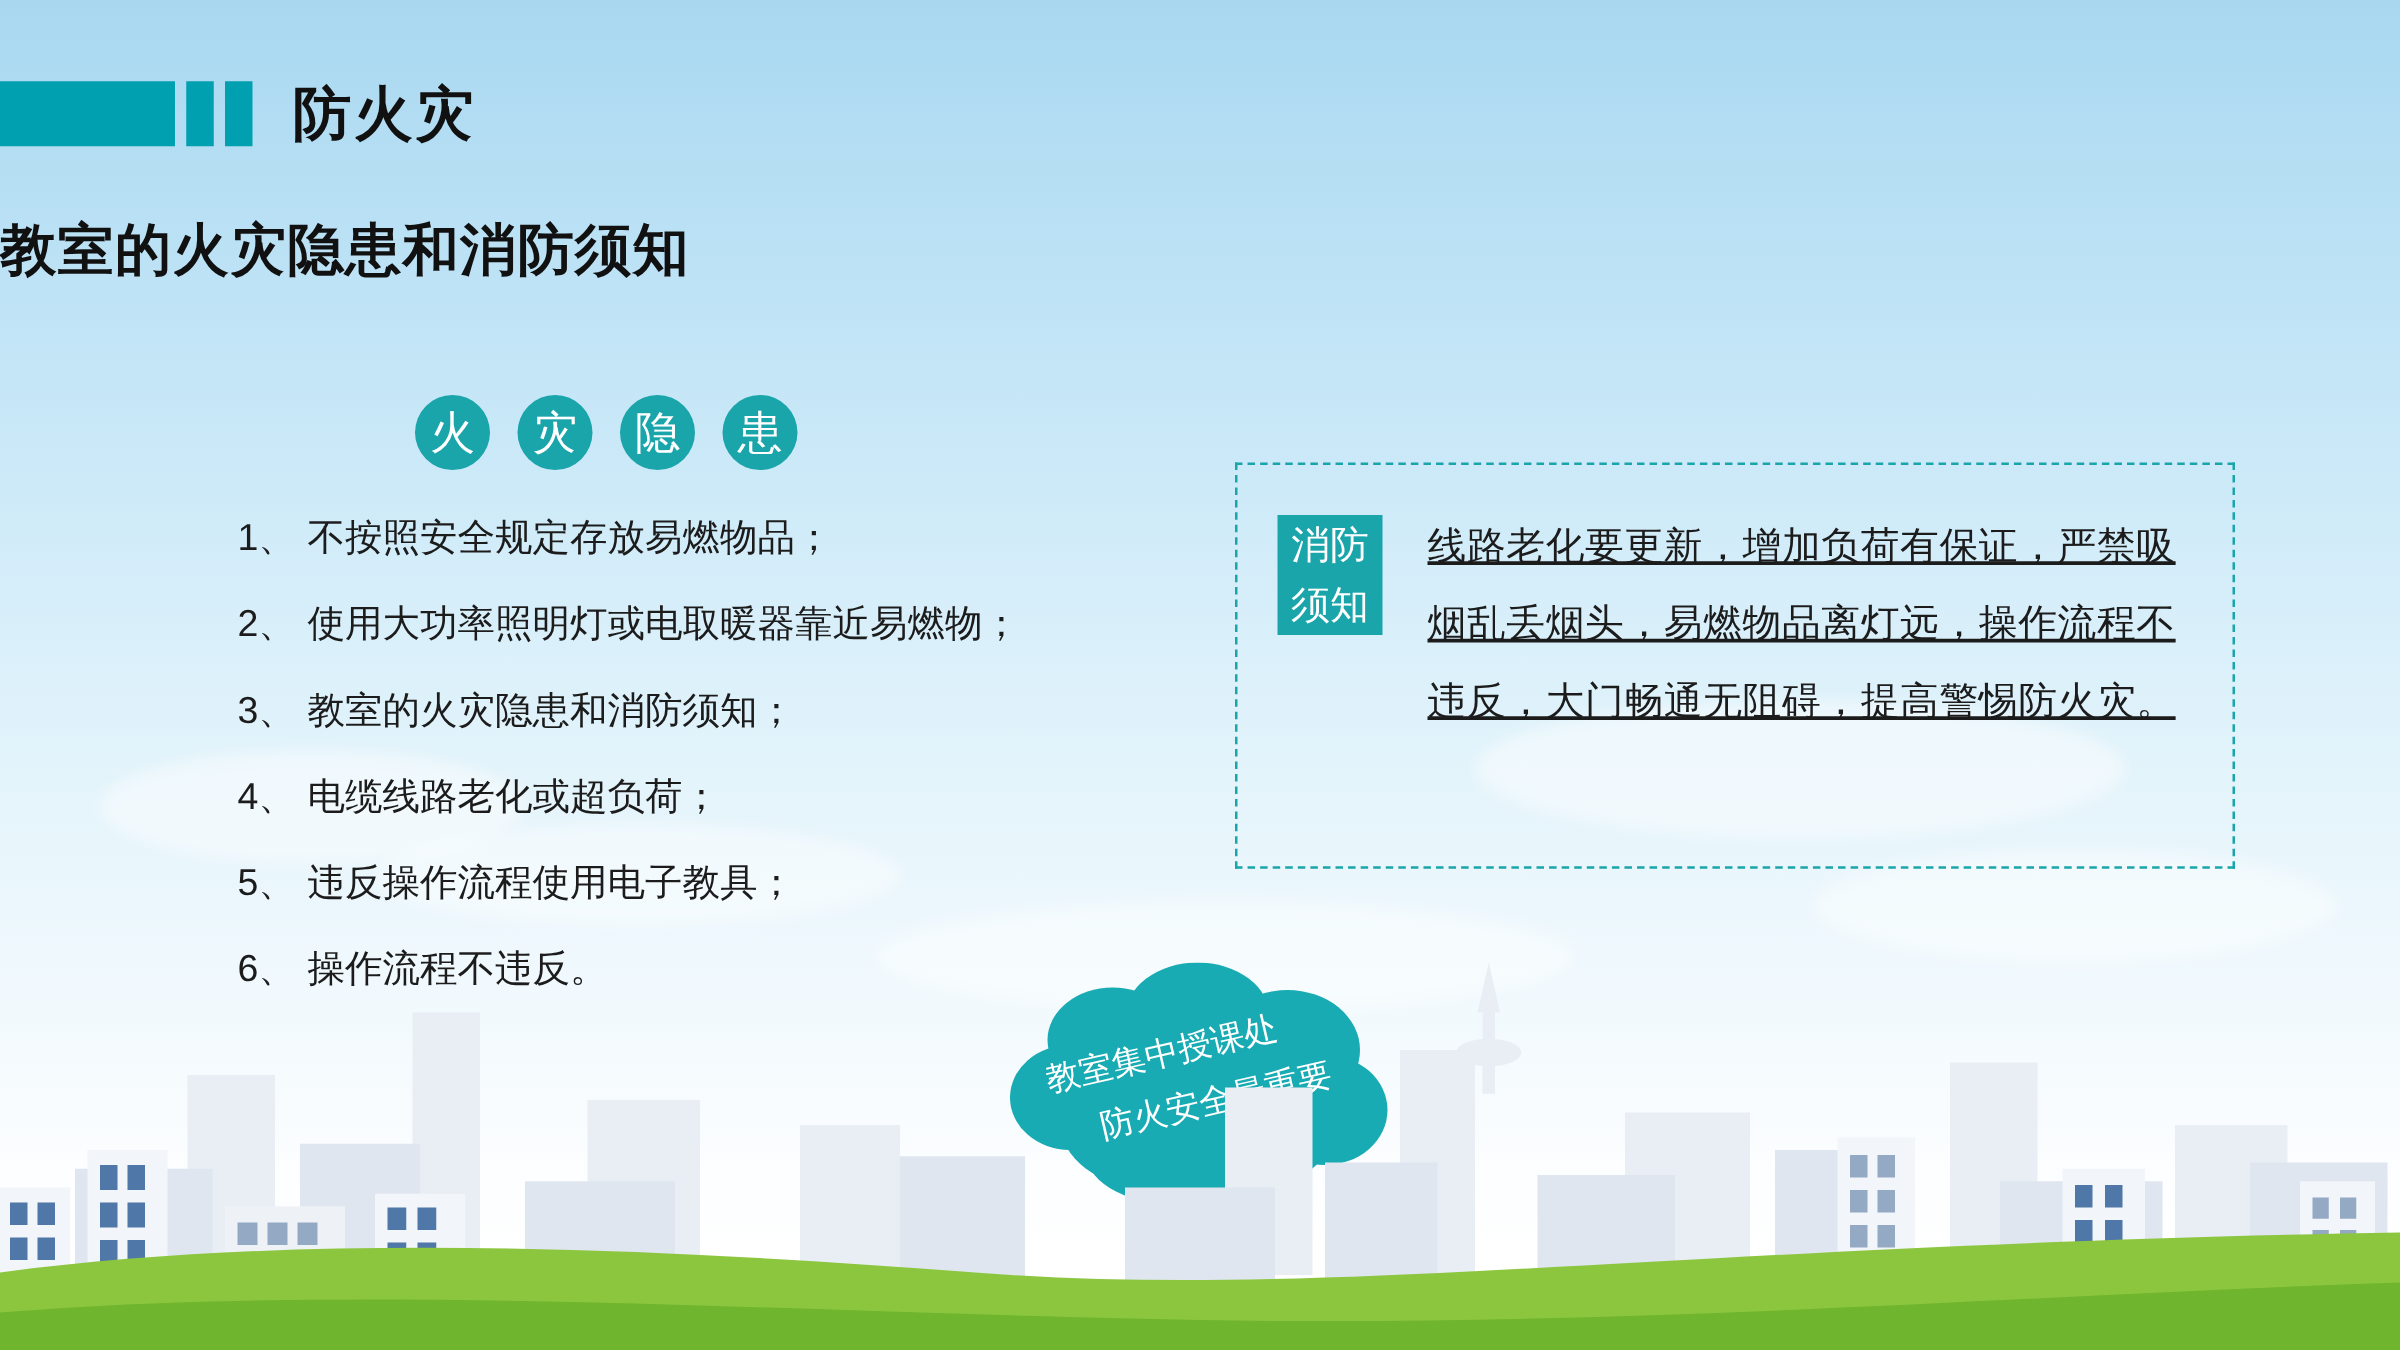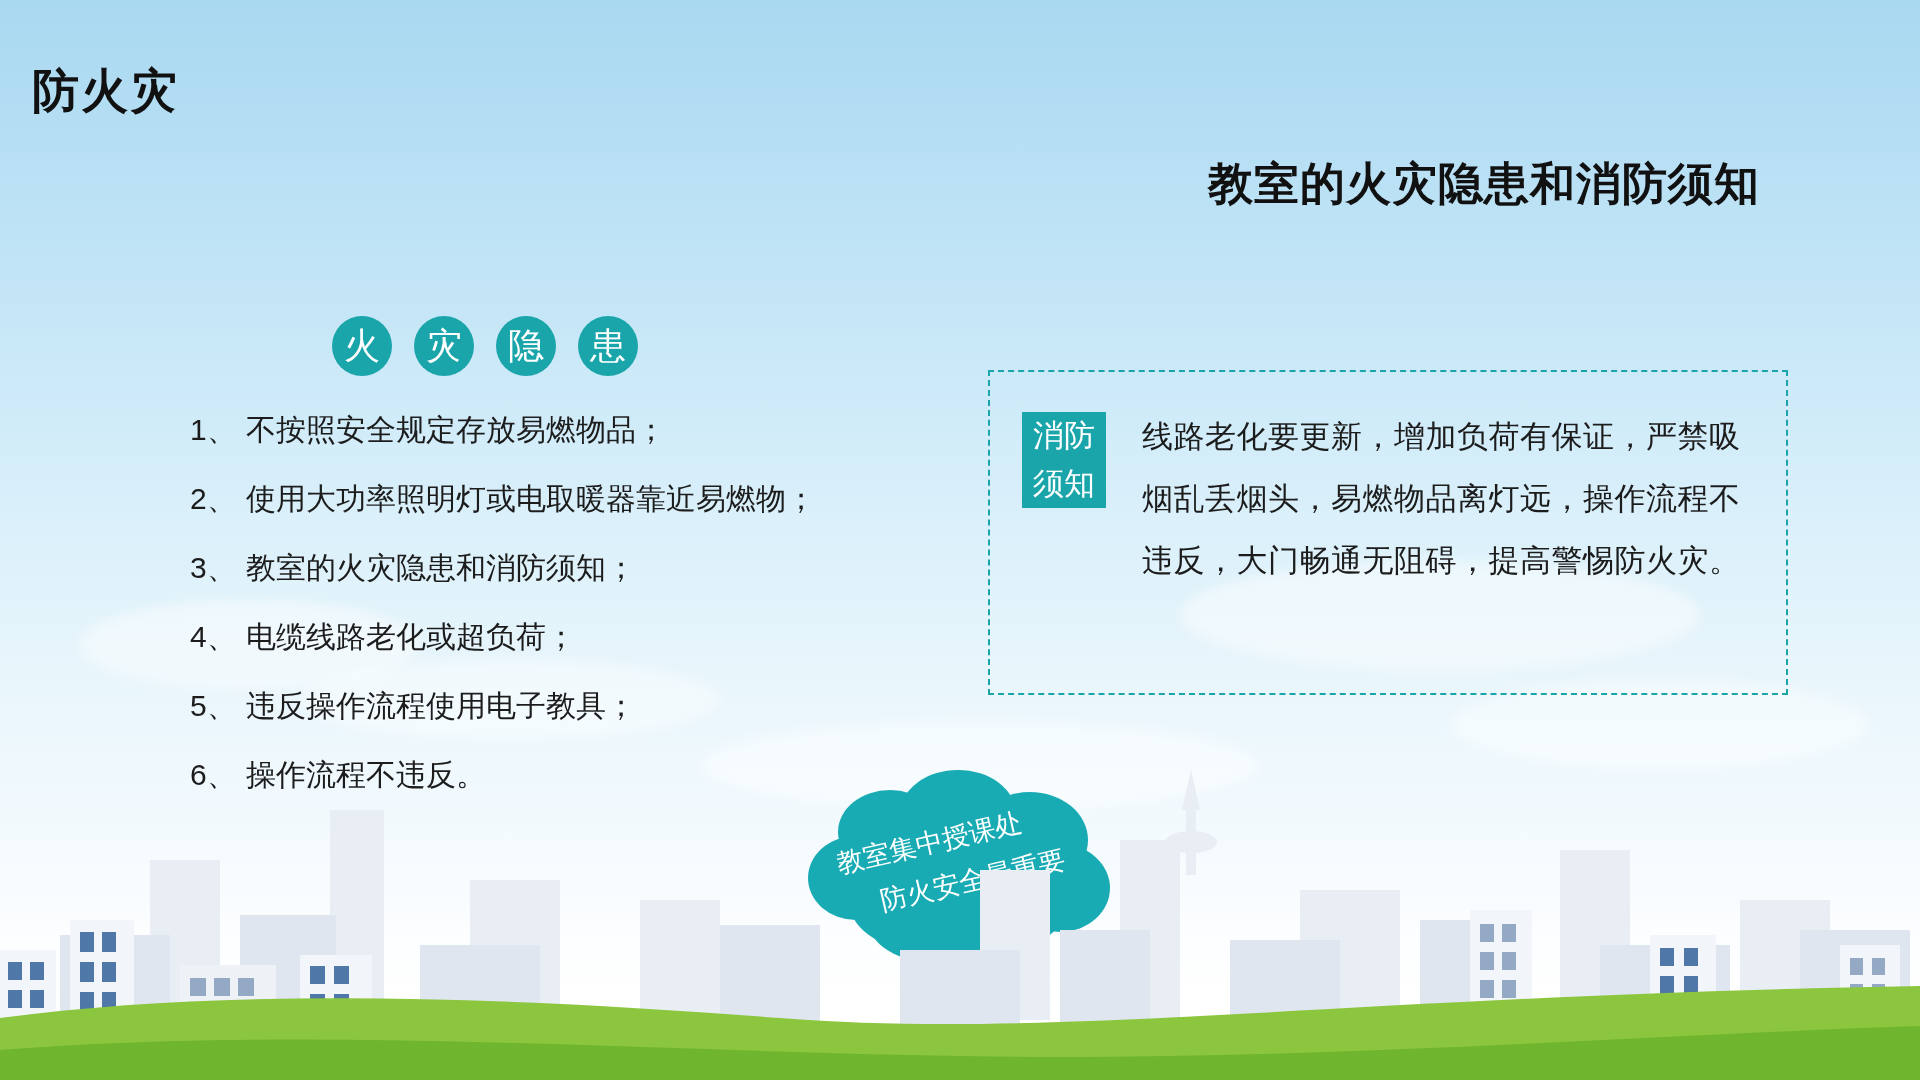--- a/index.html
+++ b/index.html
@@ -21,33 +21,33 @@
       #e4f4fb 58%,
       #eef8fd 70%,
       #f6fbfe 80%,
       #fdfeff 88%,
       #ffffff 94%);
   }
   
   .cloudblob { position:absolute; background:rgba(255,255,255,0.45); border-radius:50%; filter:blur(6px); }
 
   
-  #header-bar { position:absolute; left:0; top:65px; display:flex; align-items:center; height:52px;flex-direction:column; }
+  #header-bar { position:absolute; left:0; top:65px; display:flex; align-items:center; height:52px; }
   .hdr-seg { height:52px; background:#00a0b0; }
   .hdr-seg.s1 { width:140px; }
   .hdr-seg.s2 { width:22px; margin-left:9px; }
   .hdr-seg.s3 { width:22px; margin-left:9px; }
   #header-title {
     margin-left:32px; font-size:47px; font-weight:bold; color:#111111;
     letter-spacing:2px; line-height:52px;
   }
 
   
   #main-title {
-    position:absolute; left:0; top:154px; width:1760px; text-align:right;
+    position:absolute; left:0; top:170px; width:1760px; text-align:left;
     font-size:45px; font-weight:bold; color:#111111; letter-spacing:1px;
   }
 
   
   #circle-row { position:absolute; left:332px; top:316px; display:flex; gap:22px; }
   .word-circle {
     width:60px; height:60px; border-radius:50%; background:#1aa5ab;
     color:#ffffff; font-size:36px; font-weight:500;
     display:flex; align-items:center; justify-content:center;
     line-height:1;
@@ -69,20 +69,21 @@
     display:flex; align-items:flex-start;
   }
   #notice-badge {
     margin:40px 0 14px 32px; width:84px; min-height:96px; background:#1aa5ab;
     color:#ffffff; font-size:31px; line-height:48px; text-align:center;
     padding:0 4px; flex:0 0 84px;
   }
   #notice-text {
     margin:34px 34px 0 36px; font-size:31px; color:#1c1c1c; line-height:62px;
     letter-spacing:0.5px;
+    text-decoration:underline;
   }
 
   
   #cloud-bubble { position:absolute; left:798px; top:770px; width:320px; height:220px; }
   #cloud-bubble svg { display:block; }
   #cloud-text {
     position:absolute; left:34px; top:72px; width:260px;
     transform:rotate(-13deg); transform-origin:left top;
     color:#ffffff; font-size:27px; line-height:46px; font-weight:500;
     text-align:left;

